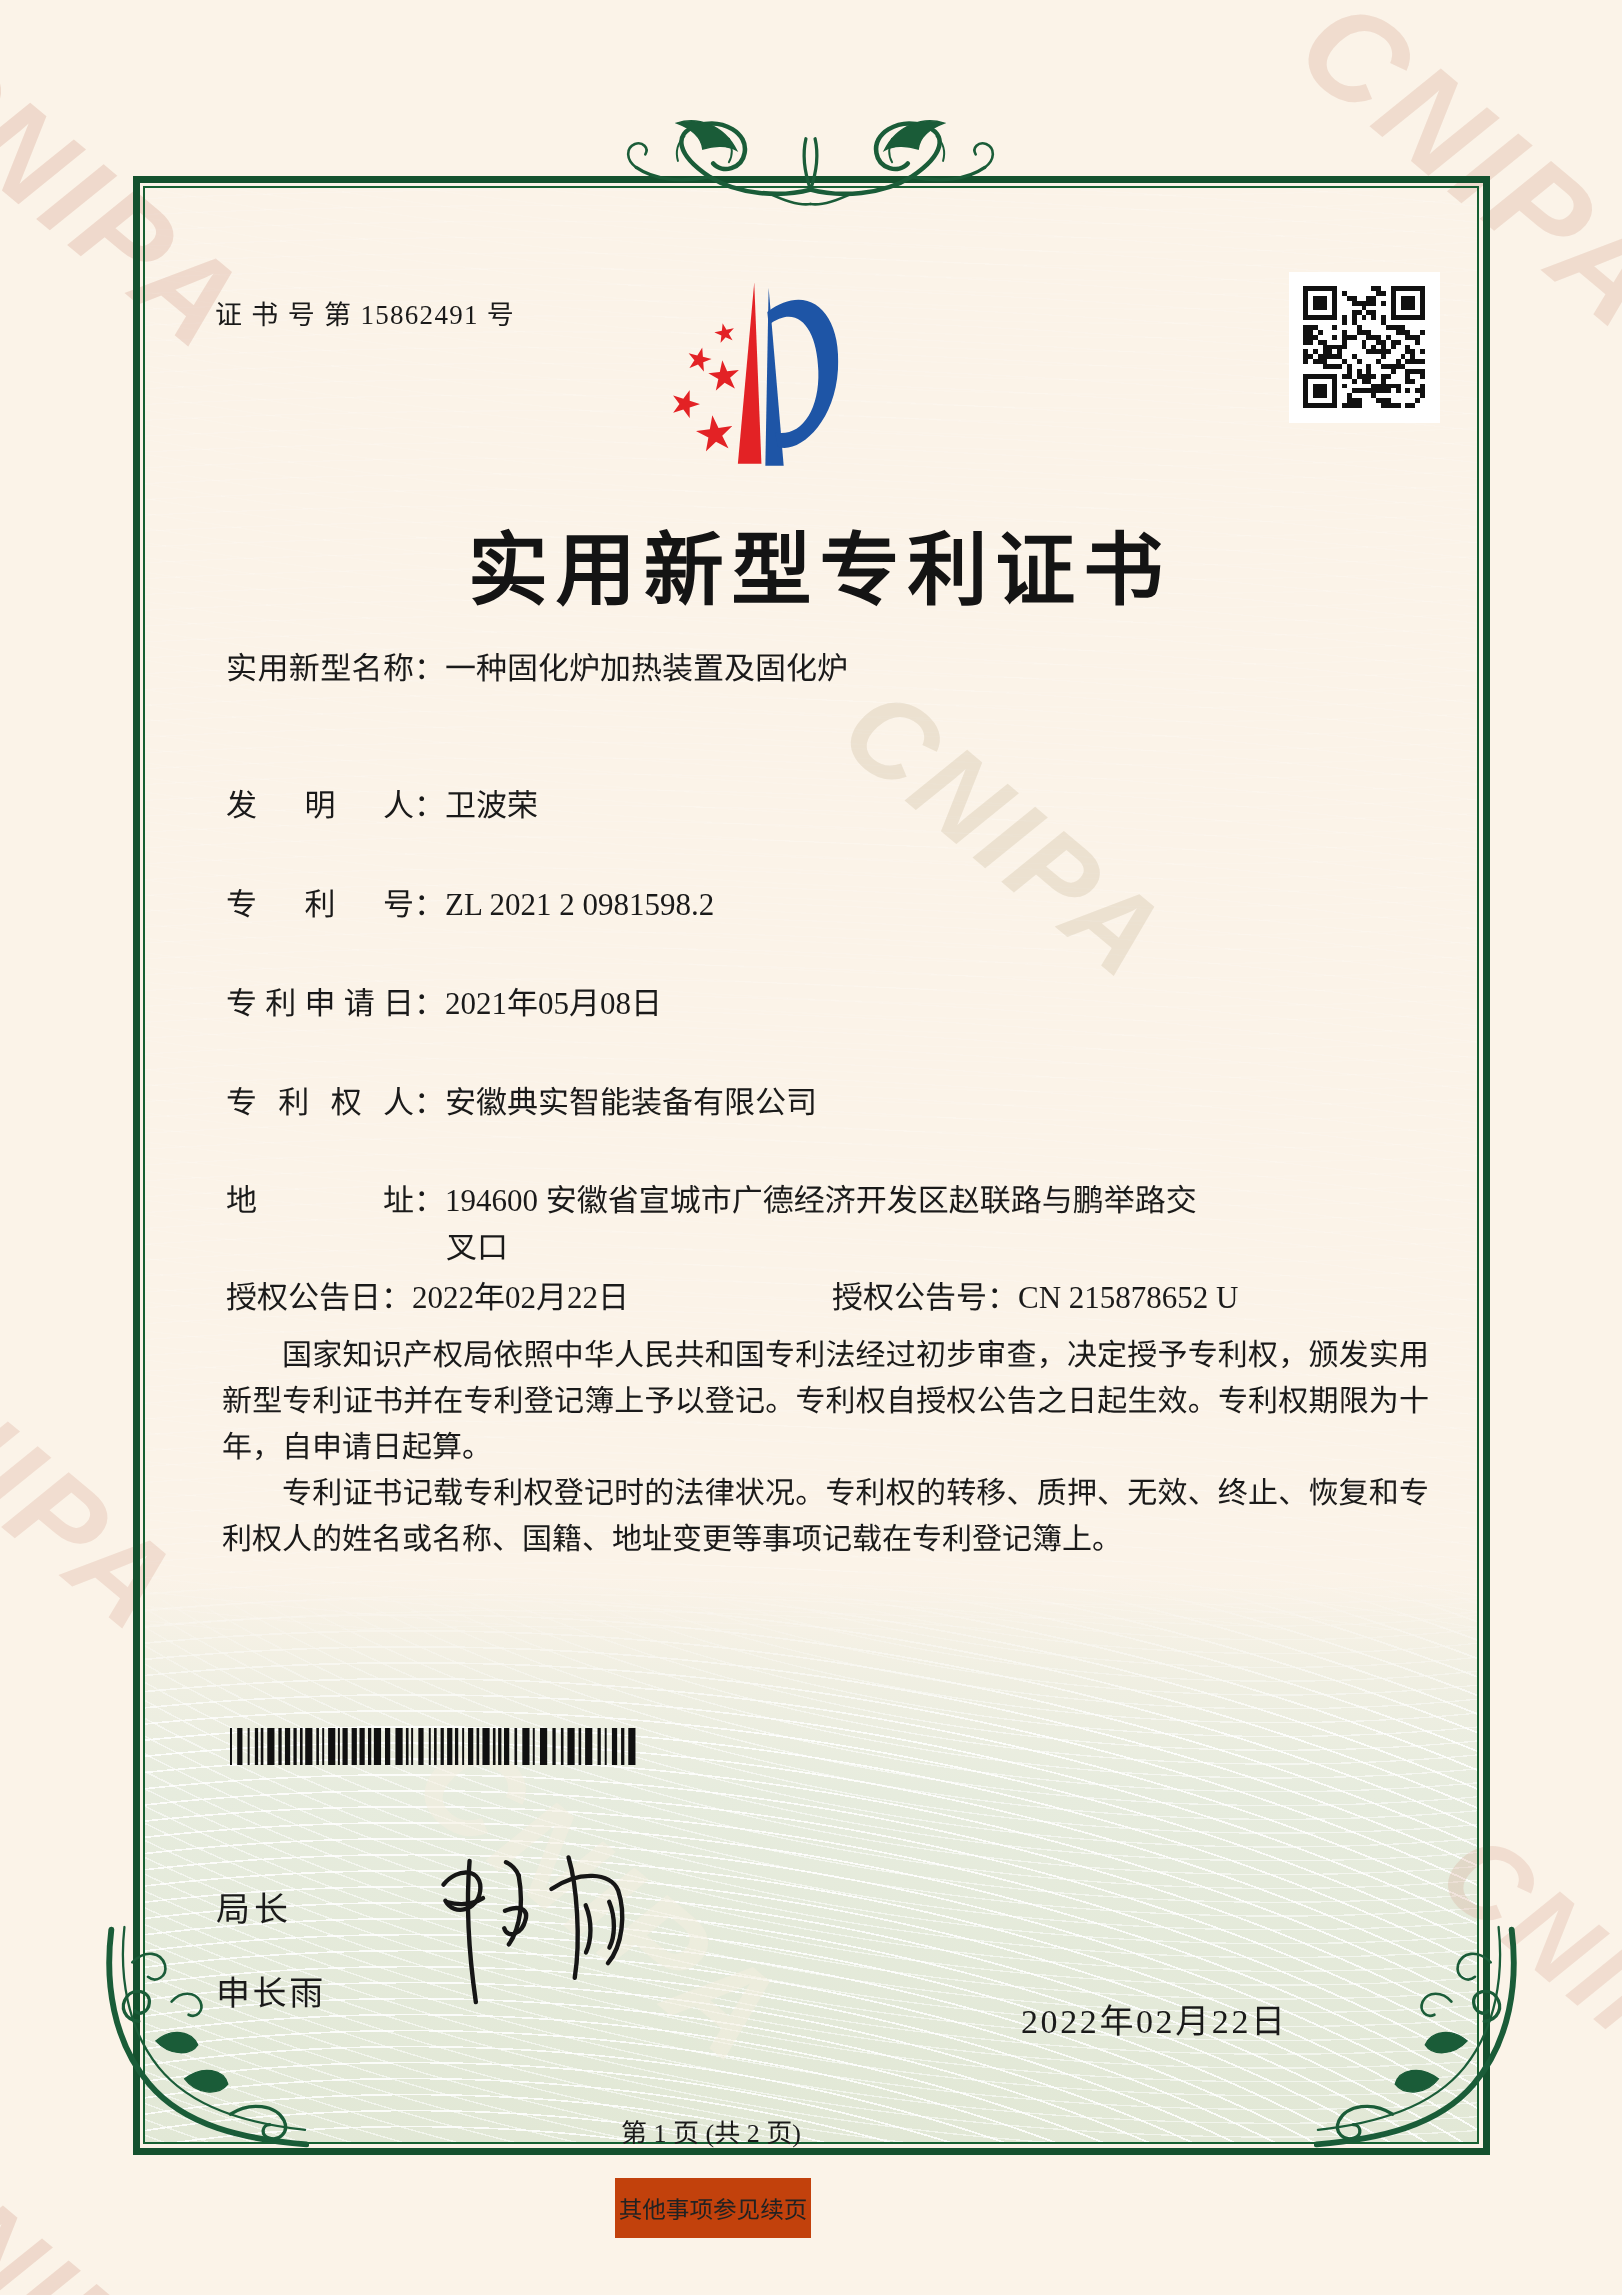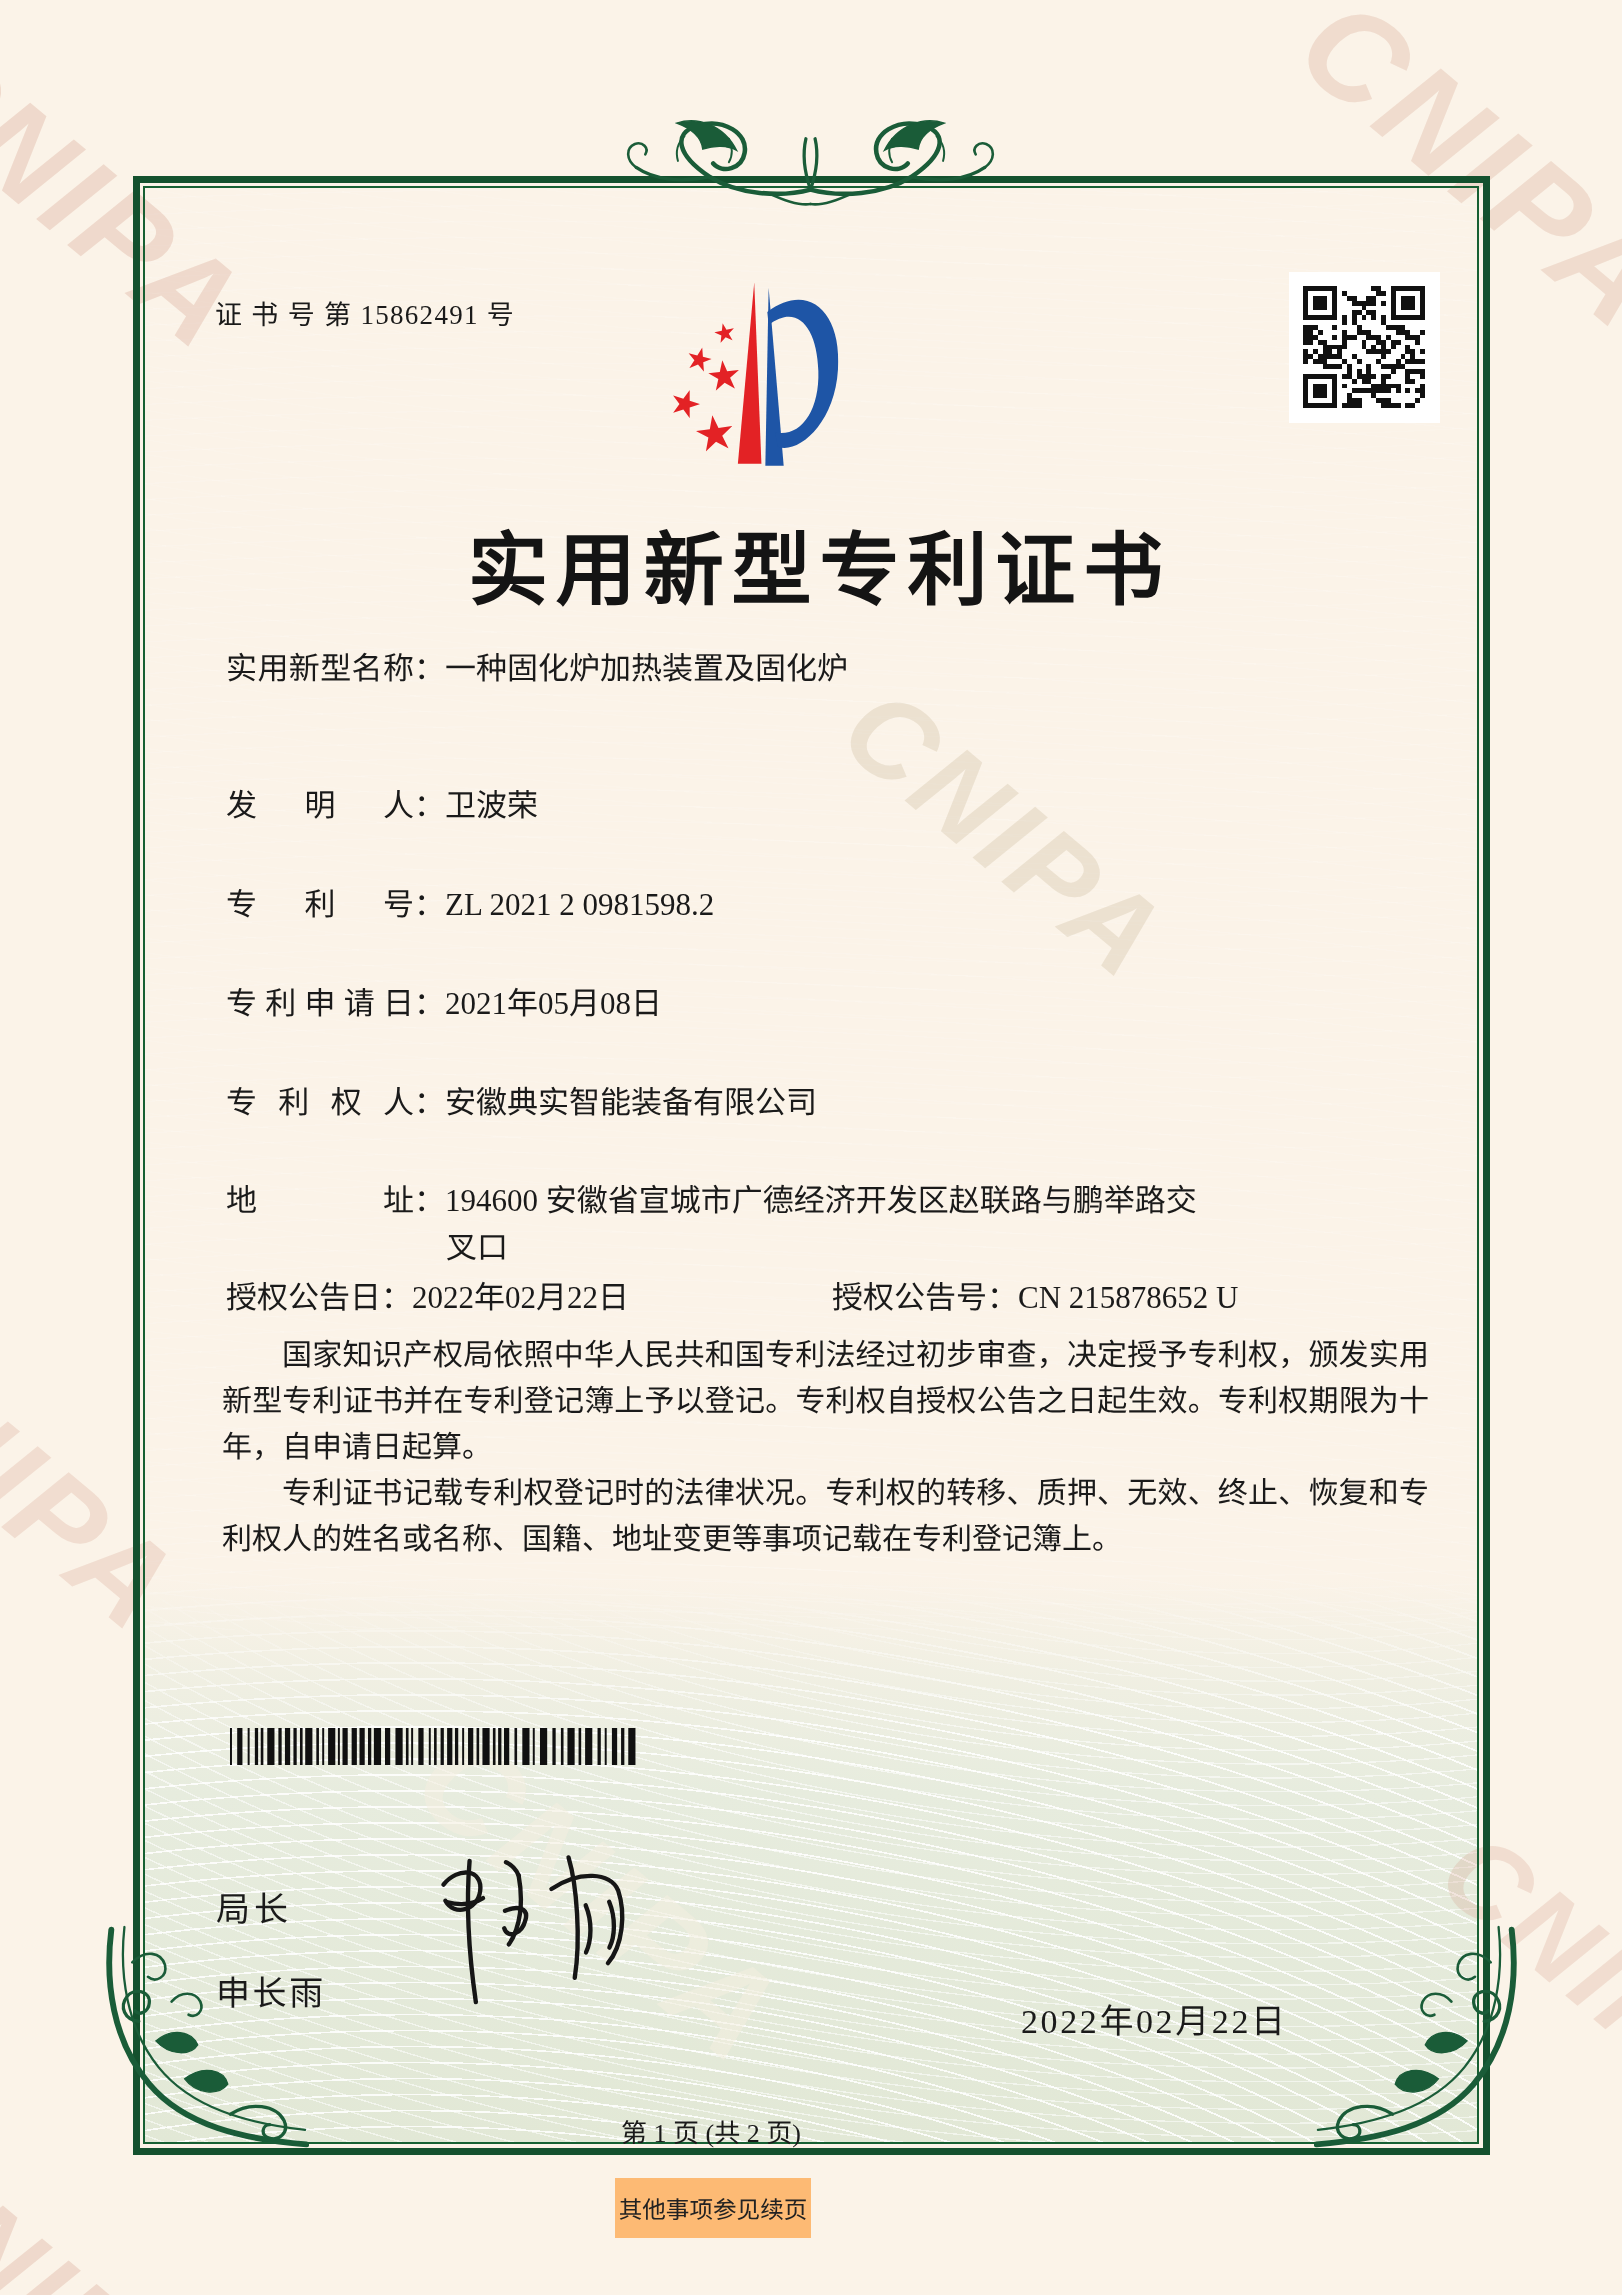--- a/index.html
+++ b/index.html
@@ -58,21 +58,21 @@
   .paras{left:222px;top:1332px;width:1207px;font-size:30px;line-height:46px;
     text-align:justify;text-justify:inter-ideograph;}
   .paras p{margin:0;text-indent:2em;}
   
   .barcode{left:230px;top:1728px;width:412px;height:37px;}
   .signer-title{left:216px;top:1882px;font-size:34px;letter-spacing:3.9px;}
   .signer-name{left:216px;top:1966px;font-size:34px;letter-spacing:2.6px;}
   .signature{left:419px;top:1840px;width:216px;height:165px;transform:rotate(-2deg);}
   .issue-date{left:1021px;top:1994px;font-size:34px;letter-spacing:2.6px;}
   .page-footer{left:580px;top:2104px;width:262px;text-align:center;font-size:26px;margin-top:8px;}
-  .strip{left:615px;top:2178px;width:196px;height:60px;background:#fdba74;
+  .strip{left:615px;top:2178px;width:196px;height:60px;background:#c2410c;
     display:flex;align-items:center;justify-content:center;font-size:23.6px;color:#222;}
   .orn-top{left:573px;top:110px;width:475px;height:111px;}
   .corner{width:216px;height:226px;}
   .corner.bl{left:93px;top:1923px;}
   .corner.br{left:1314px;top:1923px;transform:scaleX(-1);}
 </style>
 </head>
 <body>
 
 <div class="abs green-zone"></div>

